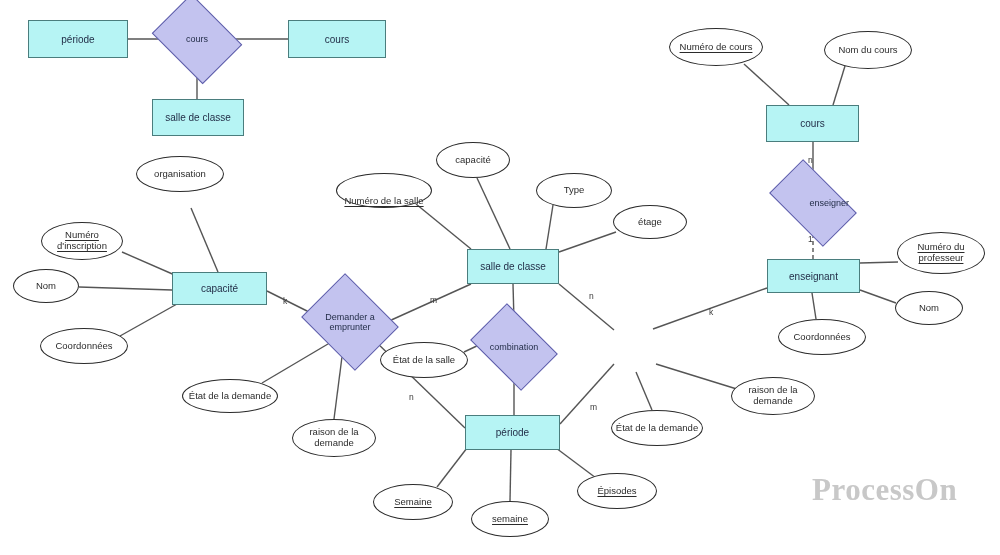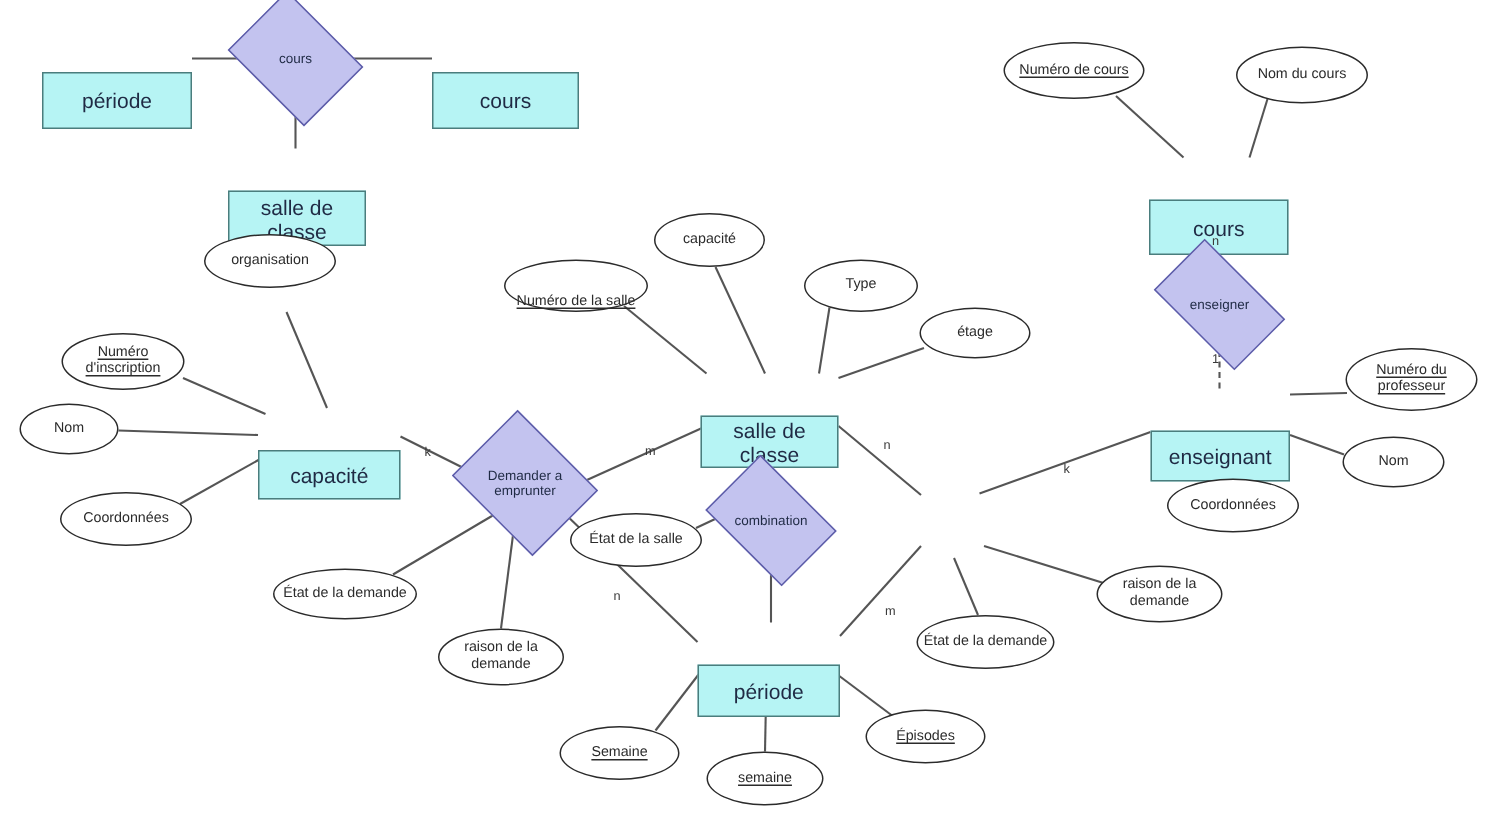--- a/index.html
+++ b/index.html
@@ -38,22 +38,21 @@
     box-sizing: border-box;
     display: flex;
     align-items: center;
     justify-content: center;
     text-align: center;
     color: #1f2a44;
   }
   .entity {
     background: #b6f4f4;
     border: 1.6px solid #4a7d7d;
-    font-size: 14px;
-    margin-top: 28px;
+    font-size: 10px;
   }
   .attribute {
     border: 1.4px solid #2b2b2b;
     background: #ffffff;
     border-radius: 50%;
     font-size: 9.5px;
     color: #2b2b2b;
     line-height: 1.15;
   }
   .attribute .pk {
@@ -225,21 +224,21 @@
       <div class="node attribute" style="left: 471px; top: 501px; width: 78px; height: 36px;">
         <span class="pk">semaine</span>
       </div>
       <div class="node attribute" style="left: 577px; top: 473px; width: 80px; height: 36px;">
         <span class="pk">Épisodes</span>
       </div>
       <div class="node relationship" style="left: 161px; top: 11px; width: 72px; height: 56px;">
         <div class="diamond-shape"></div>
         <span class="rel-label">cours</span>
       </div>
-      <div class="node relationship" style="left: 775px; top: 179px; width: 76px; height: 48px;">
+      <div class="node relationship" style="left: 775px; top: 179px; width: 76px; height: 48px; justify-content: flex-end;">
         <div class="diamond-shape"></div>
         <span class="rel-label">enseigner</span>
       </div>
       <div class="node relationship" style="left: 312px; top: 291px; width: 76px; height: 62px;">
         <div class="diamond-shape"></div>
         <span class="rel-label">Demander a emprunter</span>
       </div>
       <div class="node relationship" style="left: 478px; top: 321px; width: 72px; height: 52px;">
         <div class="diamond-shape"></div>
         <span class="rel-label">combination</span>
@@ -247,14 +246,15 @@
       <div class="card-label" style="left: 808px; top: 155px;">n</div>
       <div class="card-label" style="left: 808px; top: 234px;">1</div>
       <div class="card-label" style="left: 283px; top: 296px;">k</div>
       <div class="card-label" style="left: 430px; top: 295px;">m</div>
       <div class="card-label" style="left: 589px; top: 291px;">n</div>
       <div class="card-label" style="left: 409px; top: 392px;">n</div>
       <div class="card-label" style="left: 590px; top: 402px;">m</div>
       <div class="card-label" style="left: 709px; top: 307px;">k</div>
     </div>
 
+  <div id="watermark" style="left:812px; top:472px;">ProcessOn</div>
 
 </div>
 
 </body></html>

